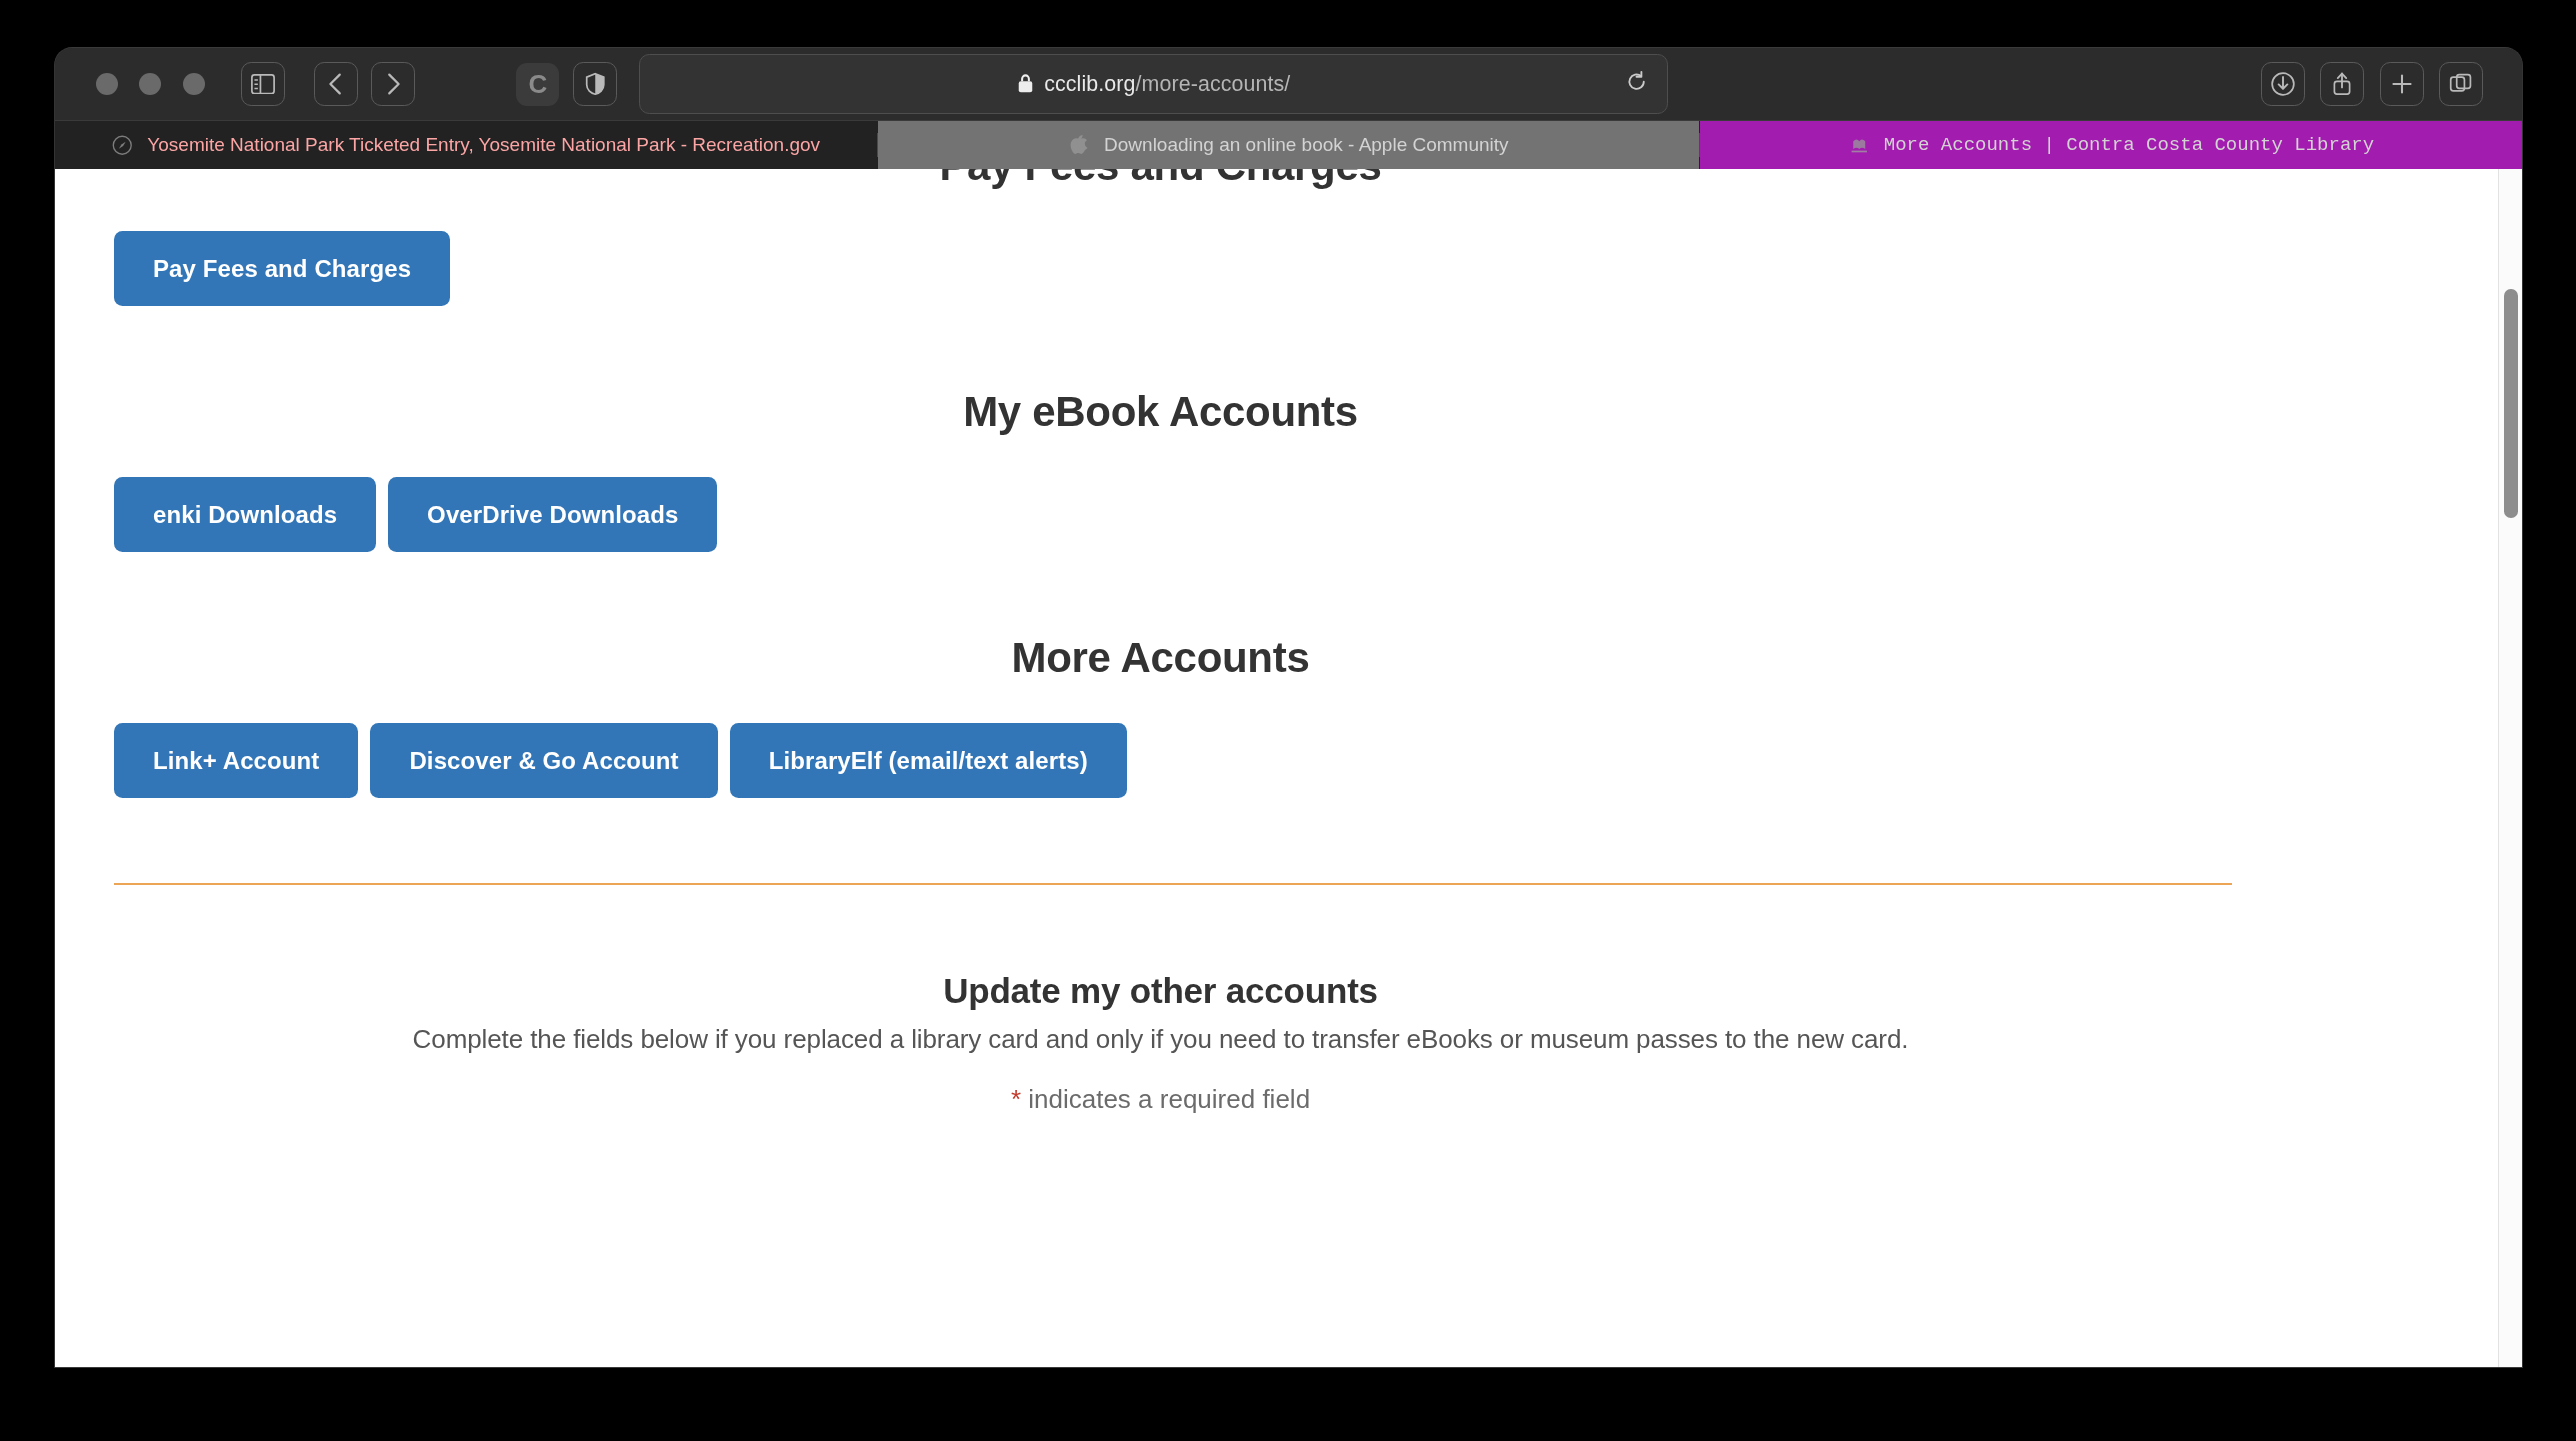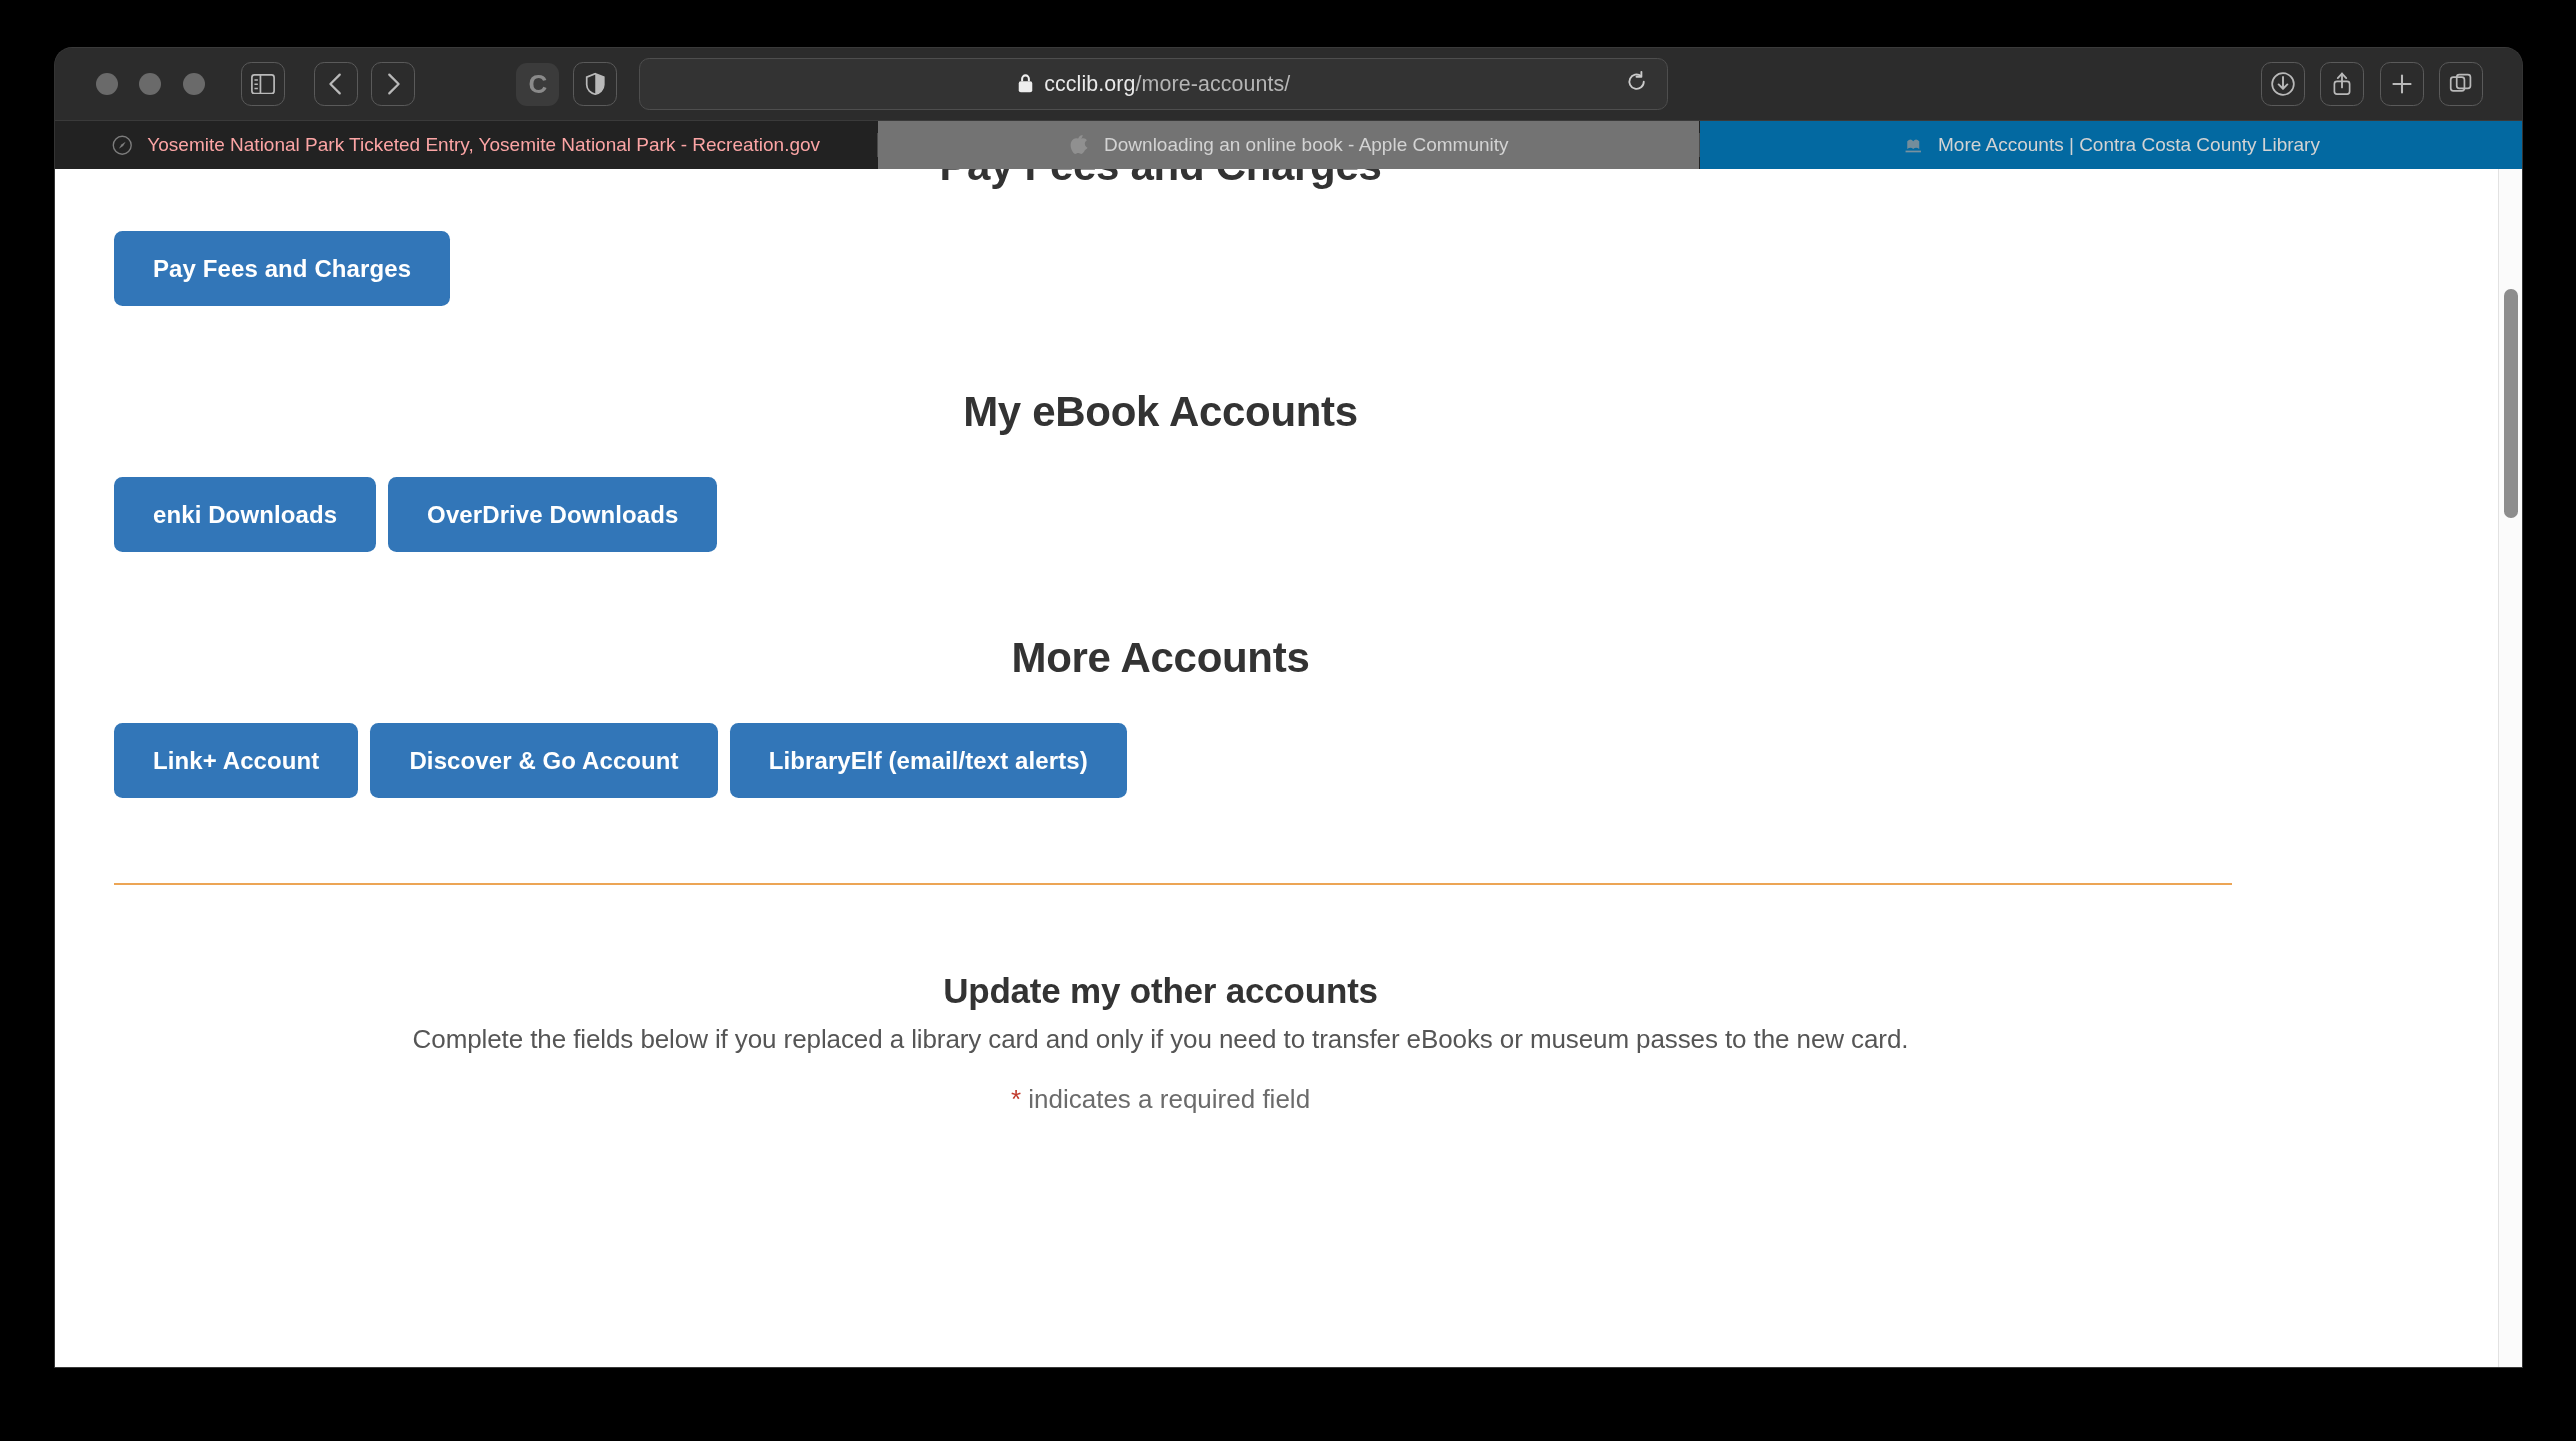--- a/index.html
+++ b/index.html
@@ -85,21 +85,21 @@
     font-weight: bold;
     color: #8a8a8a;
     box-sizing: border-box;
   }
 
   
   #url-field {
     position: relative;
     margin-left: 22px;
     width: 1029px;
-    height: 52px;
+    height: 60px;
     border: 1.3px solid #4e4e4e;
     border-radius: 10.2px;
     background: #333333;
     display: flex;
     align-items: center;
     justify-content: center;
     box-sizing: border-box;
   }
   #url-inner {
     display: flex;
@@ -146,22 +146,23 @@
     min-width: 0;
     padding: 0 17px;
     box-sizing: border-box;
   }
   .tab .tab-label {
     white-space: nowrap;
     overflow: hidden;
     text-overflow: ellipsis;
   }
   .tab.active {
-    background: #0369a1;
+    background: #a21caf;
     color: #d3d3d3;
+    font-family: Liberation Mono, monospace;
   }
   .tab.hovered {
     background: #737373;
     color: #d3d3d3;
   }
   .tab-sep {
     width: 0.9px;
     background: #4a4a4a;
     margin: 12px 0;
     flex: 0 0 0.9px;

